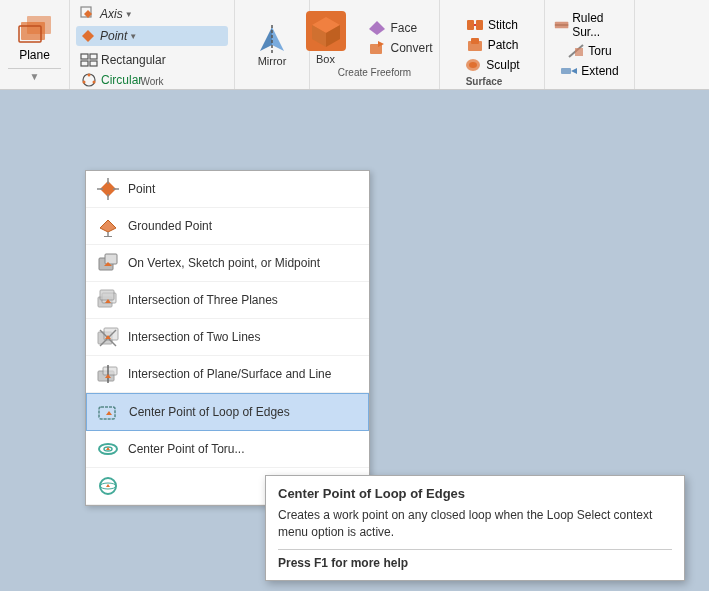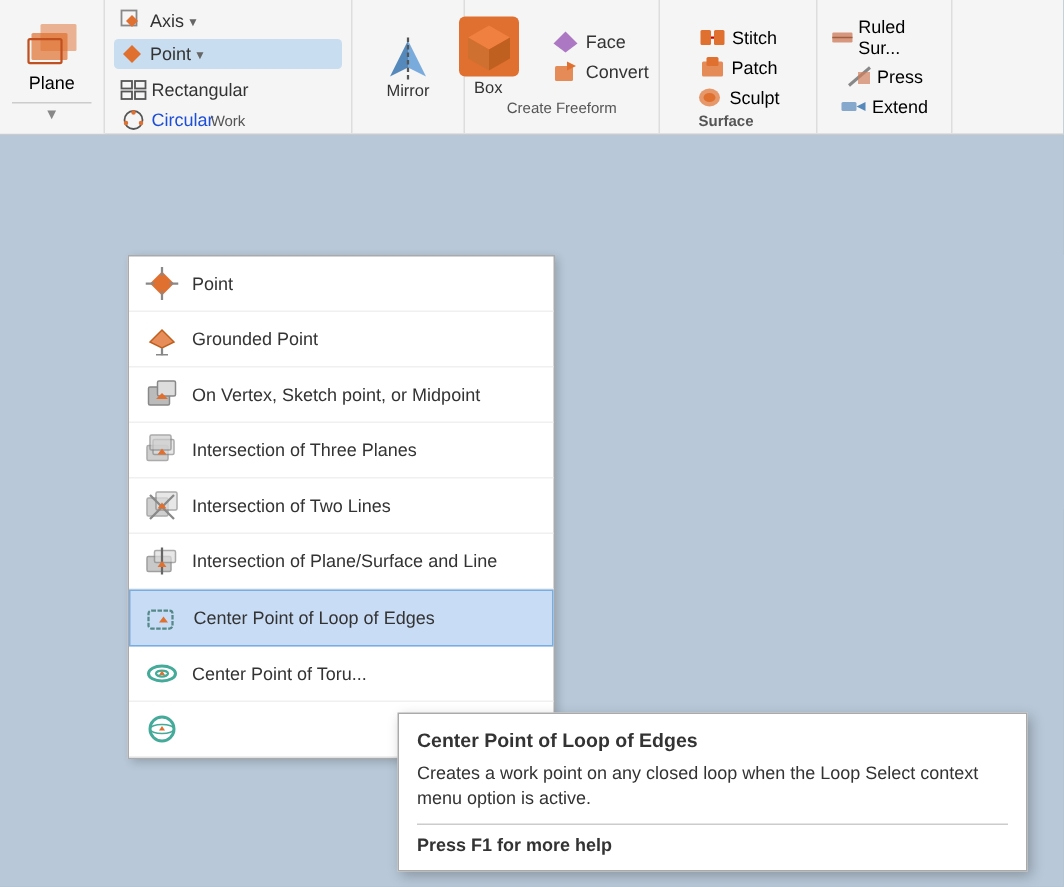--- a/index.html
+++ b/index.html
@@ -72,20 +72,21 @@
       height: 16px;
       margin-right: 4px;
       display: flex;
       align-items: center;
       justify-content: center;
     }
 
     .work-row-label {
       font-size: 12px;
       color: #333;
+      font-style: italic;
     }
 
     .dropdown-arrow {
       font-size: 8px;
       margin-left: 2px;
       color: #666;
     }
 
     .pattern-row {
       display: flex;
@@ -352,21 +353,21 @@
         </svg>
         <span style="margin-left:3px;font-size:12px;color:#333;">Rectangular</span>
       </div>
       <div class="pattern-row">
         <svg width="18" height="14" viewBox="0 0 18 14">
           <circle cx="9" cy="7" r="6" fill="none" stroke="#555" stroke-width="1.2"></circle>
           <circle cx="9" cy="2" r="1.5" fill="#e07030"></circle>
           <circle cx="14" cy="9" r="1.5" fill="#e07030"></circle>
           <circle cx="4" cy="9" r="1.5" fill="#e07030"></circle>
         </svg>
-        <span style="margin-left:3px;font-size:12px;color:#1d4ed8;">Circular</span>
+        <span style="margin-left:3px;font-size:12px;color:#15803d;">Circular</span>
       </div>
     </div>
     <div class="ribbon-section-label" style="position:absolute;bottom:2px;left:0;right:0;text-align:center;">Work</div>
   </div>
 
   <div class="ribbon-section mirror-section" style="width:75px;">
     <div class="mirror-btn">
       <svg width="32" height="32" viewBox="0 0 32 32">
         <polygon points="16,4 4,28 16,22" fill="#5588bb"></polygon>
         <polygon points="16,4 28,28 16,22" fill="#7aabdd"></polygon>
@@ -444,21 +445,21 @@
         <rect x="1" y="4" width="16" height="8" rx="1" fill="#d08060" opacity="0.8"></rect>
         <line x1="1" y1="8" x2="17" y2="8" stroke="#a06040" stroke-width="1"></line>
       </svg>
       <span>Ruled Sur...</span>
     </div>
     <div class="rte-row">
       <svg width="18" height="16" viewBox="0 0 18 16" style="margin-right:3px;">
         <line x1="2" y1="14" x2="16" y2="2" stroke="#888" stroke-width="2"></line>
         <rect x="8" y="5" width="8" height="8" fill="#d08060" opacity="0.7"></rect>
       </svg>
-      <span>Press</span>
+      <span>Toru</span>
     </div>
     <div class="rte-row">
       <svg width="18" height="16" viewBox="0 0 18 16" style="margin-right:3px;">
         <rect x="1" y="5" width="10" height="6" rx="1" fill="#5588bb" opacity="0.7"></rect>
         <polygon points="11,8 17,5 17,11" fill="#5588bb"></polygon>
       </svg>
       <span>Extend</span>
     </div>
   </div>
 

